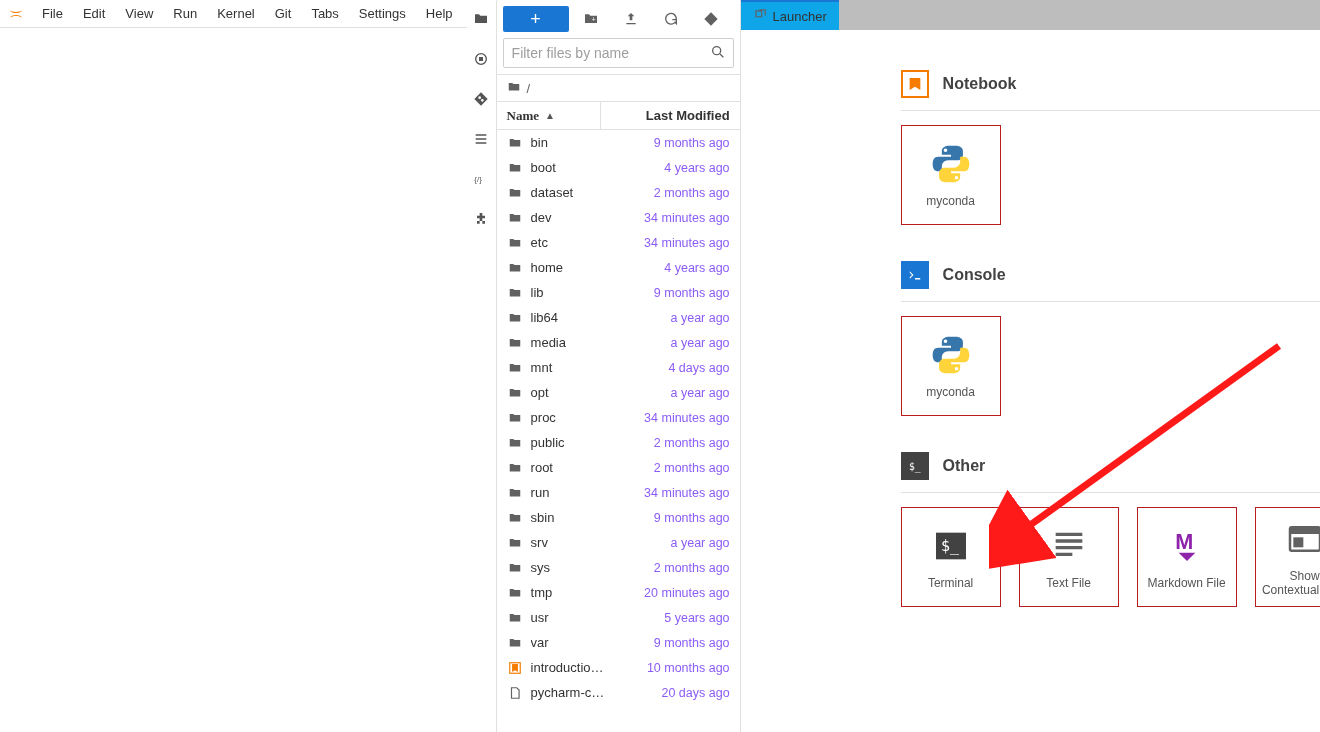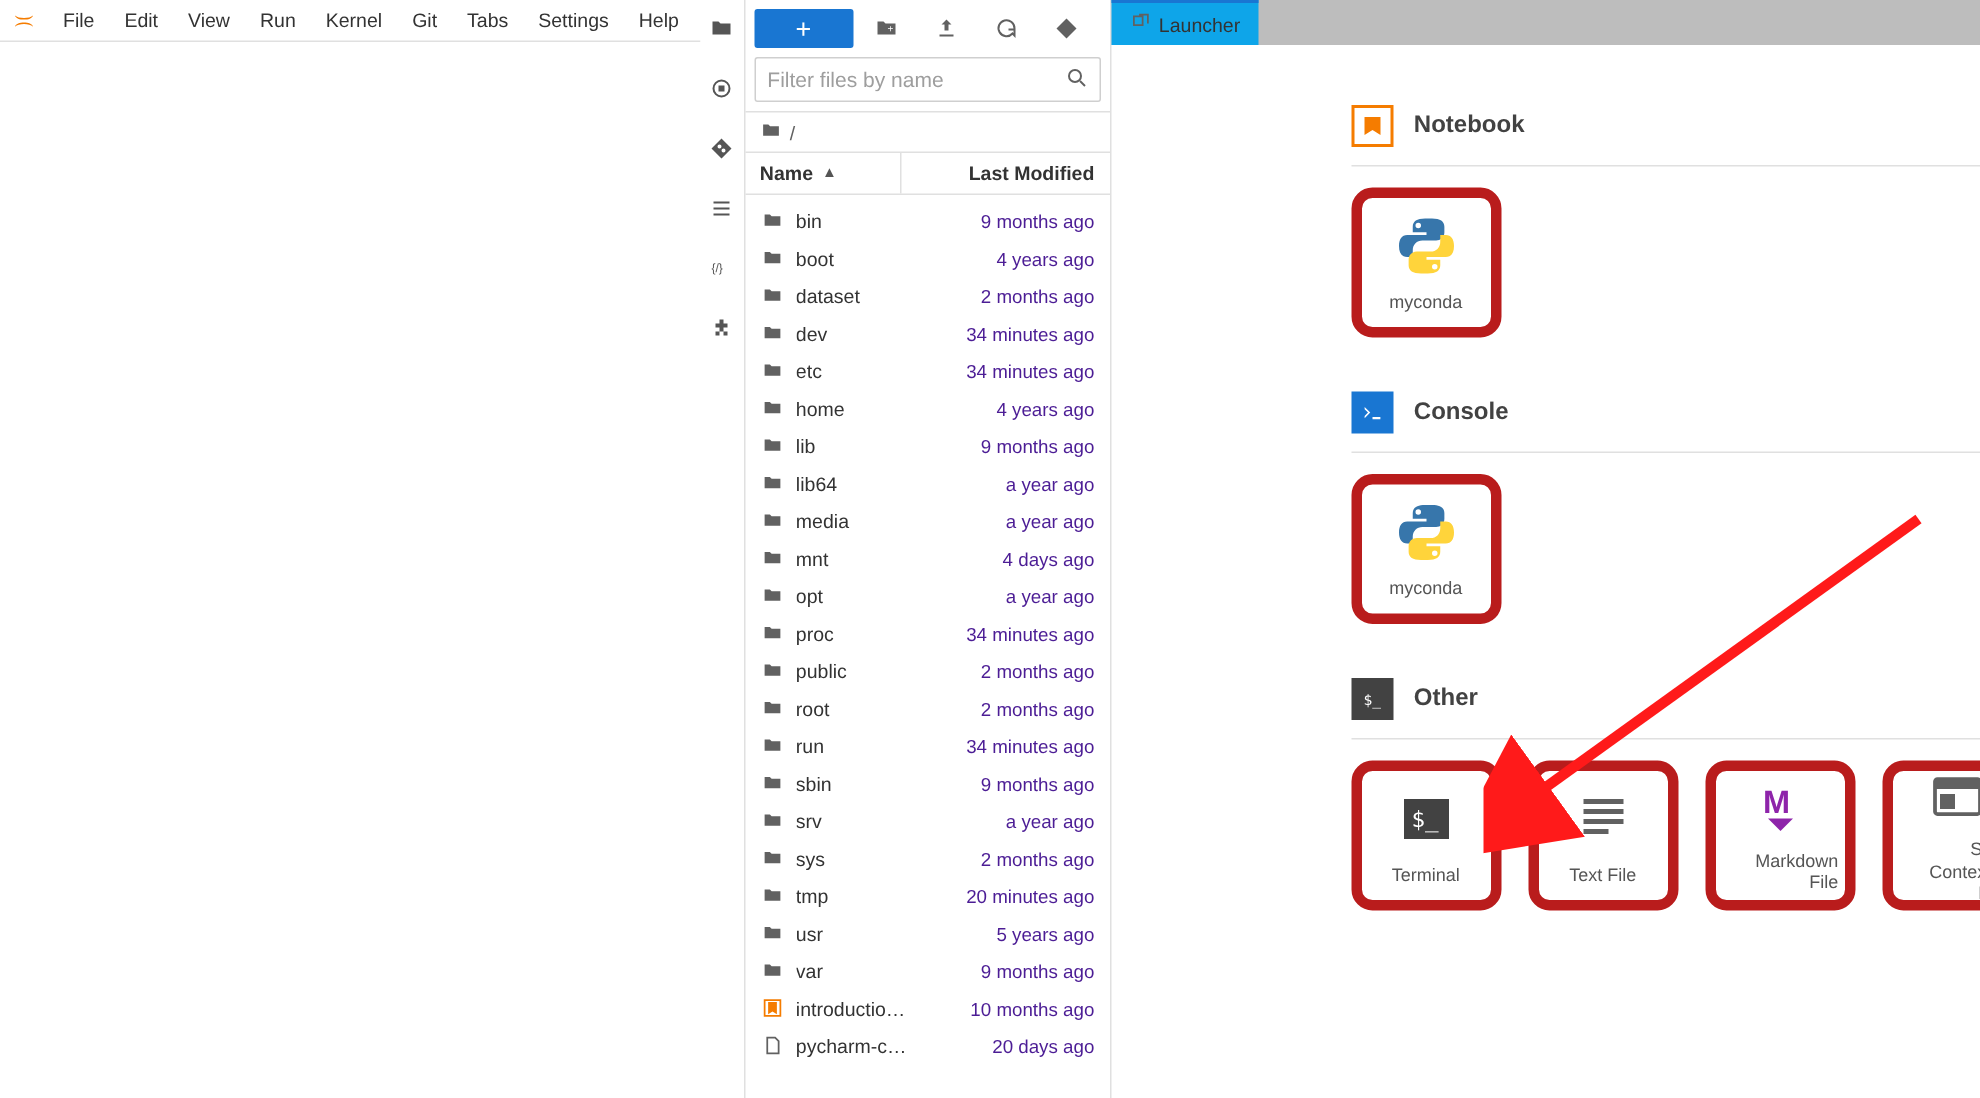--- a/index.html
+++ b/index.html
@@ -28,50 +28,50 @@
   .filter-wrap { padding: 0 6px 6px 6px; position: relative; }
   .filter-input { width: 100%; height: 30px; border: 1px solid #cfcfcf; border-radius: 2px; padding: 4px 28px 4px 8px; font-size: 14px; color: #333; }
   .filter-input::placeholder { color: #9e9e9e; }
   .filter-search-icon { position: absolute; right: 14px; top: 6px; color: #616161; }
 
   .breadcrumb { display: flex; align-items: center; padding: 4px 10px; border-top: 1px solid #e0e0e0; border-bottom: 1px solid #e0e0e0; height: 28px; gap: 6px; }
   .breadcrumb .folder-icon { color: #616161; }
   .breadcrumb span.label { color: #616161; }
 
   .file-header { display: flex; align-items: center; height: 28px; border-bottom: 1px solid #e0e0e0; font-weight: 600; }
-  .col-name { flex: 0 0 104px; padding-left: 10px; display: flex; align-items: center; gap: 6px; border-right: 1px solid #e0e0e0; height: 100%; }
+  .col-name { flex: 0 0 104px; padding-left: 10px; display: flex; align-items: center; gap: 6px; border-right: 1px solid #e0e0e0; height: 100%; font-family: Liberation Serif, serif; }
   .col-mod  { flex: 1; text-align: right; padding-right: 10px; }
   .sort-arrow { font-size: 10px; color: #555; }
 
   .file-list { flex: 1; overflow-y: auto; }
-  .file-row { display: flex; align-items: flex-end; height: 25px; padding: 0 10px; cursor: pointer; }
+  .file-row { display: flex; align-items: center; height: 25px; padding: 0 10px; cursor: pointer; }
   .file-row .icon { width: 16px; height: 16px; margin-right: 8px; flex-shrink: 0; display: flex; align-items: center; justify-content: center; color: #616161; }
   .file-row .fname { flex: 0 0 84px; white-space: nowrap; overflow: hidden; text-overflow: ellipsis; }
-  .file-row .fmod  { flex: 1; text-align: right; color: #4c1d95; font-size: 12.5px; }
+  .file-row .fmod  { flex: 1; text-align: right; color: #8b5cf6; font-size: 12.5px; }
 
   
   .main { flex: 1; display: flex; flex-direction: column; min-width: 0; }
   .tabbar { height: 30px; background: #bdbdbd; display: flex; align-items: flex-end; }
   .tab { background: #0ea5e9; border-top: 2px solid #1976d2; height: 30px; display: flex; align-items: center; padding: 0 12px; gap: 6px; font-size: 13px; }
   .tab .tab-icon { color: #616161; }
   .tab .tab-label { color: #333; }
   .tab-spacer { flex: 1; }
 
   .launcher { flex: 1; overflow: auto; padding: 40px 0 46px 160px; position: relative; }
   .section { margin-bottom: 36px; }
   .section-header { display: flex; align-items: center; gap: 14px; padding-bottom: 12px; border-bottom: 1px solid #e0e0e0; margin-bottom: 14px; }
   .section-badge { width: 28px; height: 28px; display: flex; align-items: center; justify-content: center; }
   .badge-orange { border: 2px solid #f57c00; }
   .badge-orange svg { fill: #f57c00; }
   .badge-blue { background: #1976d2; color: #fff; }
   .badge-dark { background: #424242; color: #fff; }
   .section-title { font-size: 16px; font-weight: 600; color: #424242; }
 
   .cards { display: flex; gap: 18px; }
-  .card { width: 100px; height: 100px; border: 7px solid #b91c1c; border-radius: 14px; display: flex; flex-direction: column; align-items: center; justify-content: center; cursor: pointer; gap: 8px; padding: 6px 4px; text-align: right; }
+  .card { width: 100px; height: 100px; border: 1px solid #b91c1c; border-radius: 0; display: flex; flex-direction: column; align-items: center; justify-content: center; cursor: pointer; gap: 8px; padding: 6px 4px; text-align: center; }
   .card-icon { width: 44px; height: 44px; display: flex; align-items: center; justify-content: center; }
   .card-label { font-size: 12px; color: #555; line-height: 1.2; }
 
   
   .arrow-annotation { position: absolute; pointer-events: none; }
 
   
   .folder-svg { width: 14px; height: 14px; }
 </style>
 </head>

